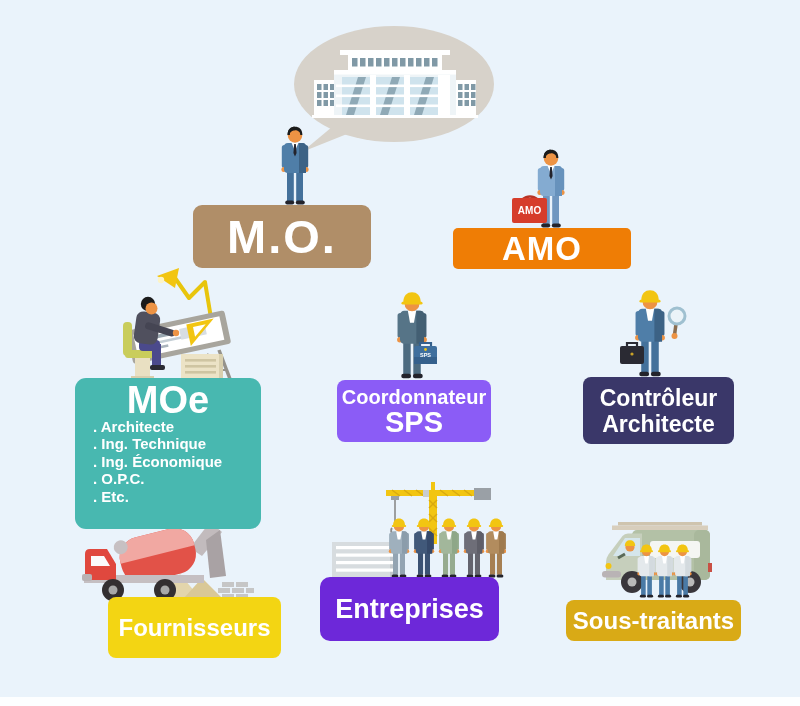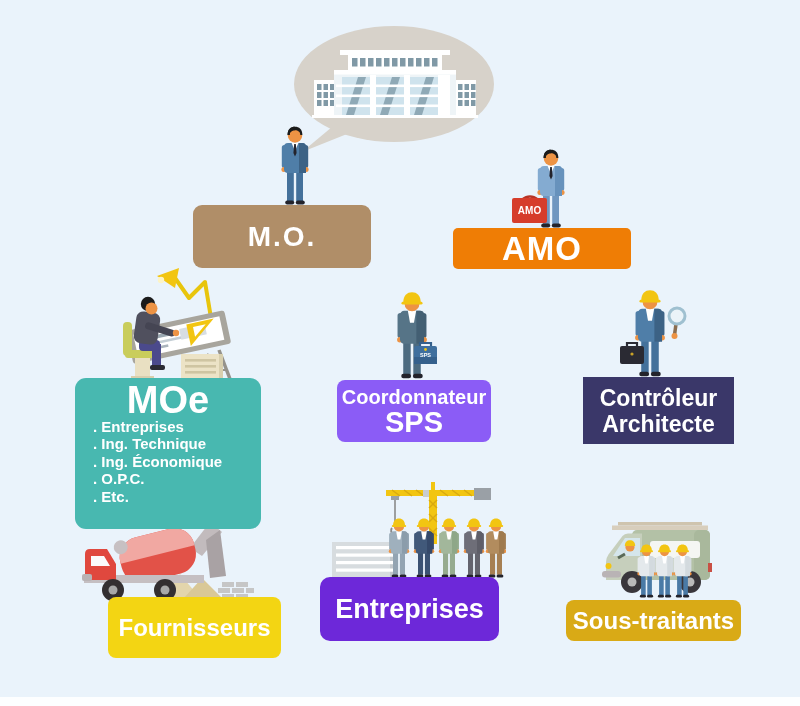--- a/index.html
+++ b/index.html
@@ -5,30 +5,30 @@
   html,body{margin:0;padding:0;background:#ffffff;}
   #canvas{
     position:relative;width:800px;height:706px;overflow:hidden;
     background:#eaf3fb;
     font-family:"Liberation Sans","DejaVu Sans",sans-serif;
   }
   .box{
     position:absolute;display:flex;align-items:center;justify-content:center;
     color:#ffffff;font-weight:bold;text-align:center;
   }
-  #mo-box{left:193px;top:205px;width:178px;height:63px;background:#b08e68;border-radius:9px;font-size:28px;letter-spacing:2px;}
+  #mo-box{left:193px;top:205px;width:178px;height:63px;background:#b08e68;border-radius:9px;font-size:47px;letter-spacing:2px;}
   #amo-box{left:453px;top:228px;width:178px;height:41px;background:#ef7d05;border-radius:5px;font-size:33px;letter-spacing:1px;}
   #moe-box{left:75px;top:378px;width:186px;height:151px;background:#48b8b0;border-radius:11px;
            flex-direction:column;align-items:stretch;justify-content:flex-start;padding-top:4px;box-sizing:border-box;}
   #moe-box .moe-title{font-size:38px;line-height:36px;text-align:center;}
   #moe-box .moe-list{padding-left:18px;font-size:15px;line-height:17.4px;text-align:left;}
   #sps-box{left:337px;top:380px;width:154px;height:62px;background:#8b5cf6;border-radius:8px;flex-direction:column;}
   #sps-box .l1{font-size:20px;line-height:22px;}
   #sps-box .l2{font-size:29px;line-height:28px;}
-  #ct-box{left:583px;top:377px;width:151px;height:67px;background:#3a3769;border-radius:0;flex-direction:column;}
+  #ct-box{left:583px;top:377px;width:151px;height:67px;background:#3a3769;border-radius:8px;flex-direction:column;}
   #ct-box .l1,#ct-box .l2{font-size:23px;line-height:26px;}
   #fournisseurs-box{left:80px;top:597px;width:173px;height:61px;background:#f3d513;border-radius:8px;font-size:24px;margin-left:28px;}
   #entreprises-box{left:320px;top:577px;width:179px;height:64px;background:#6d28d9;border-radius:10px;font-size:27px;}
   #sous-box{left:566px;top:600px;width:175px;height:41px;background:#d9aa16;border-radius:8px;font-size:24px;}
   .illus{position:absolute;pointer-events:none;}
   #bottom-strip{position:absolute;left:0;bottom:0;width:800px;height:9px;background:#fdfeff;}
 </style>
 </head>
 <body>
 
@@ -331,21 +331,21 @@
     <span>M.O.</span>
   </div>
 
   <div class="box" id="amo-box">
     <span>AMO</span>
   </div>
 
   <div class="box" id="moe-box">
     <div class="moe-title">MOe</div>
     <div class="moe-list">
-      <div>. Entreprises</div>
+      <div>. Architecte</div>
       <div>. Ing. Technique</div>
       <div>. Ing. Économique</div>
       <div>. O.P.C.</div>
       <div>. Etc.</div>
     </div>
   </div>
 
   <div class="box" id="sps-box">
     <div class="l1">Coordonnateur</div>
     <div class="l2">SPS</div>

